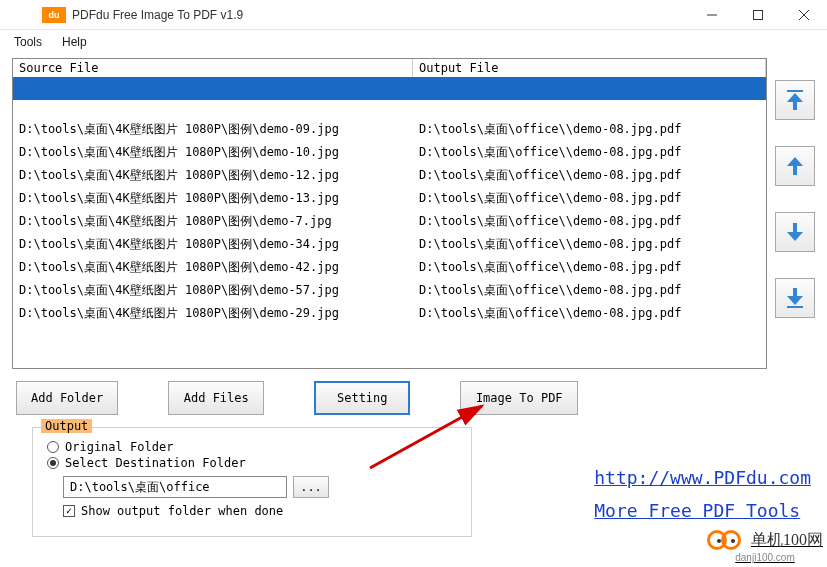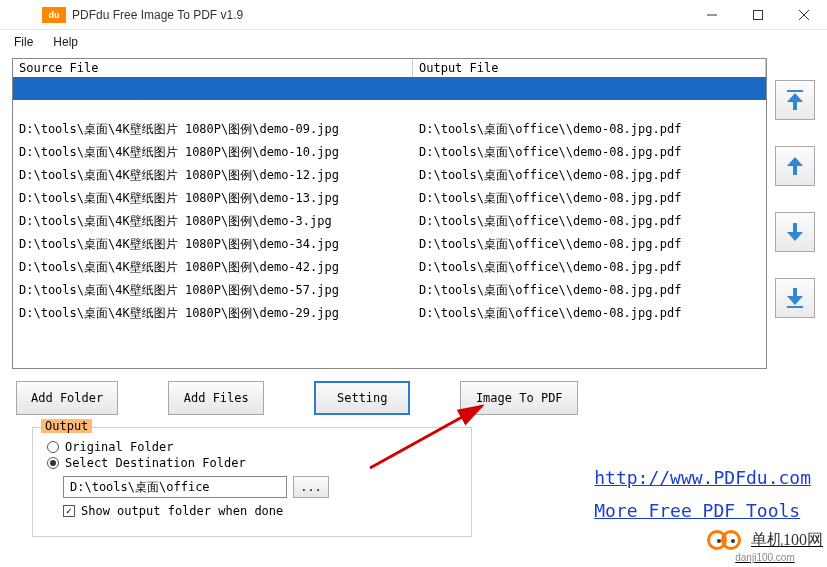--- a/index.html
+++ b/index.html
@@ -80,21 +80,21 @@
     </div>
   <div class="winbtn">
       <svg width="10" height="10">
         <line x1="0" y1="0" x2="10" y2="10" stroke="#333" stroke-width="1"></line>
         <line x1="10" y1="0" x2="0" y2="10" stroke="#333" stroke-width="1"></line>
       </svg>
     </div>
 </div>
 
 <div class="menubar">
-  <div class="menu-item">File</div>
+  <div class="menu-item">Tools</div>
   <div class="menu-item">Help</div>
 </div>
 
 <div class="content">
   <div class="table-header">
     <div class="th th-source">Source File</div>
     <div class="th th-output">Output File</div>
   </div>
   <div class="table-body" id="tbody">
       <div class="tr selected">
@@ -111,21 +111,21 @@
       </div>
       <div class="tr">
         <div class="td td-source">D:\tools\桌面\4K壁纸图片 1080P\图例\demo-12.jpg</div>
         <div class="td td-output">D:\tools\桌面\office\\demo-08.jpg.pdf</div>
       </div>
       <div class="tr">
         <div class="td td-source">D:\tools\桌面\4K壁纸图片 1080P\图例\demo-13.jpg</div>
         <div class="td td-output">D:\tools\桌面\office\\demo-08.jpg.pdf</div>
       </div>
       <div class="tr">
-        <div class="td td-source">D:\tools\桌面\4K壁纸图片 1080P\图例\demo-3.jpg</div>
+        <div class="td td-source">D:\tools\桌面\4K壁纸图片 1080P\图例\demo-7.jpg</div>
         <div class="td td-output">D:\tools\桌面\office\\demo-08.jpg.pdf</div>
       </div>
       <div class="tr">
         <div class="td td-source">D:\tools\桌面\4K壁纸图片 1080P\图例\demo-34.jpg</div>
         <div class="td td-output">D:\tools\桌面\office\\demo-08.jpg.pdf</div>
       </div>
       <div class="tr">
         <div class="td td-source">D:\tools\桌面\4K壁纸图片 1080P\图例\demo-42.jpg</div>
         <div class="td td-output">D:\tools\桌面\office\\demo-08.jpg.pdf</div>
       </div>

